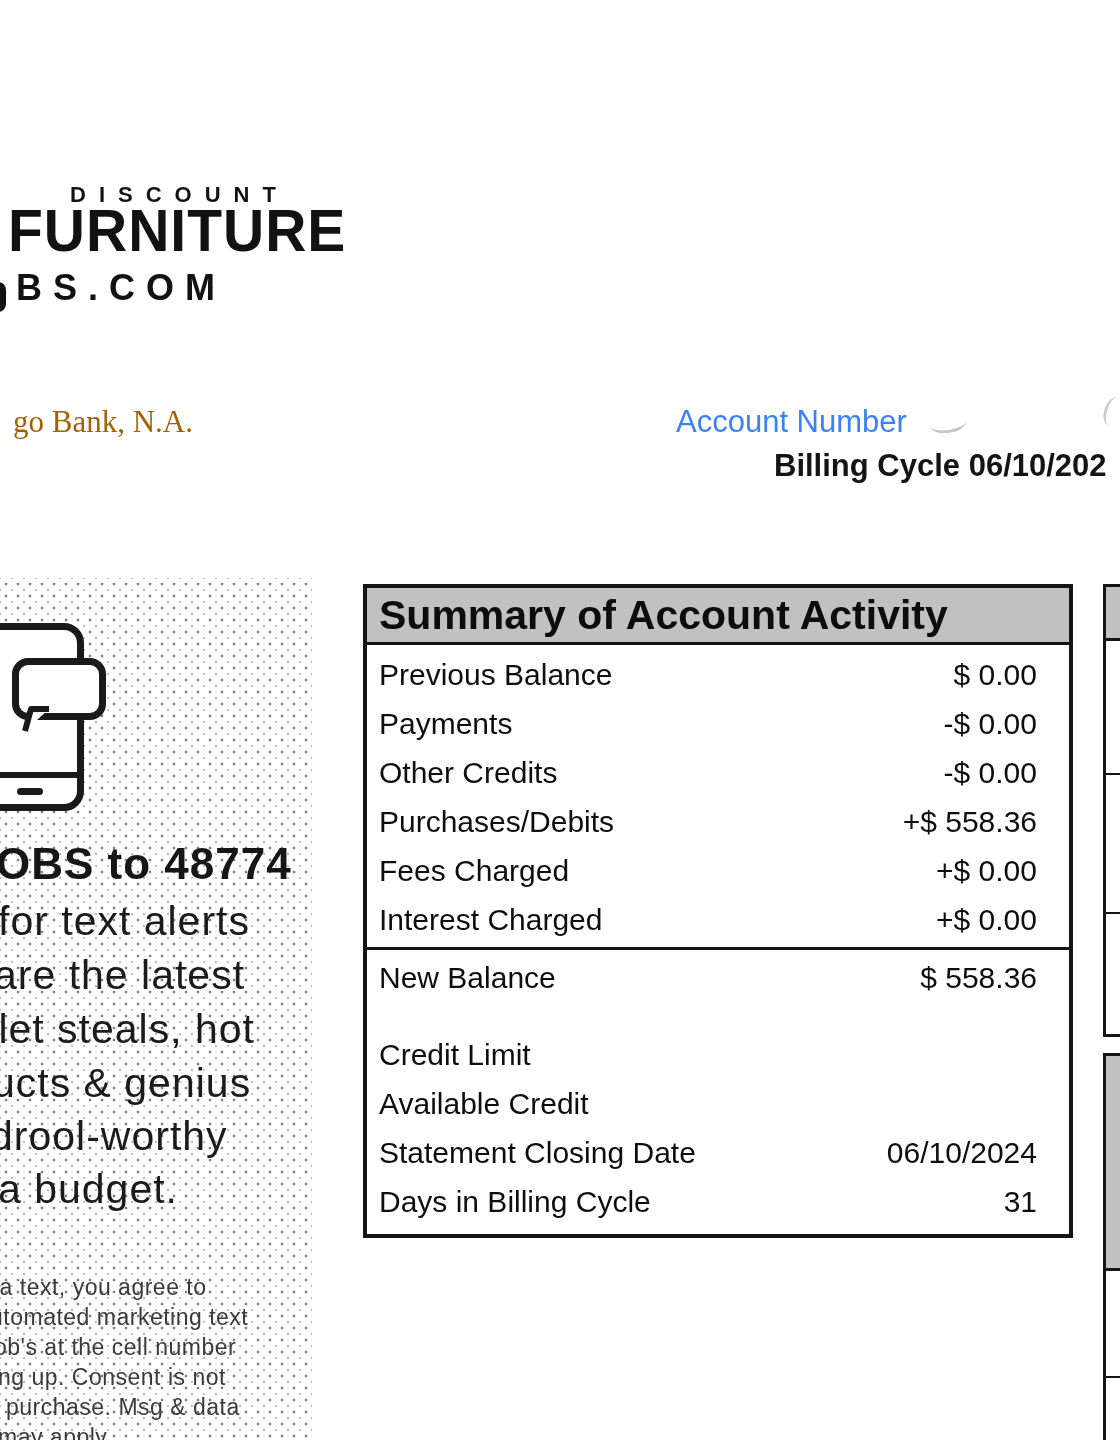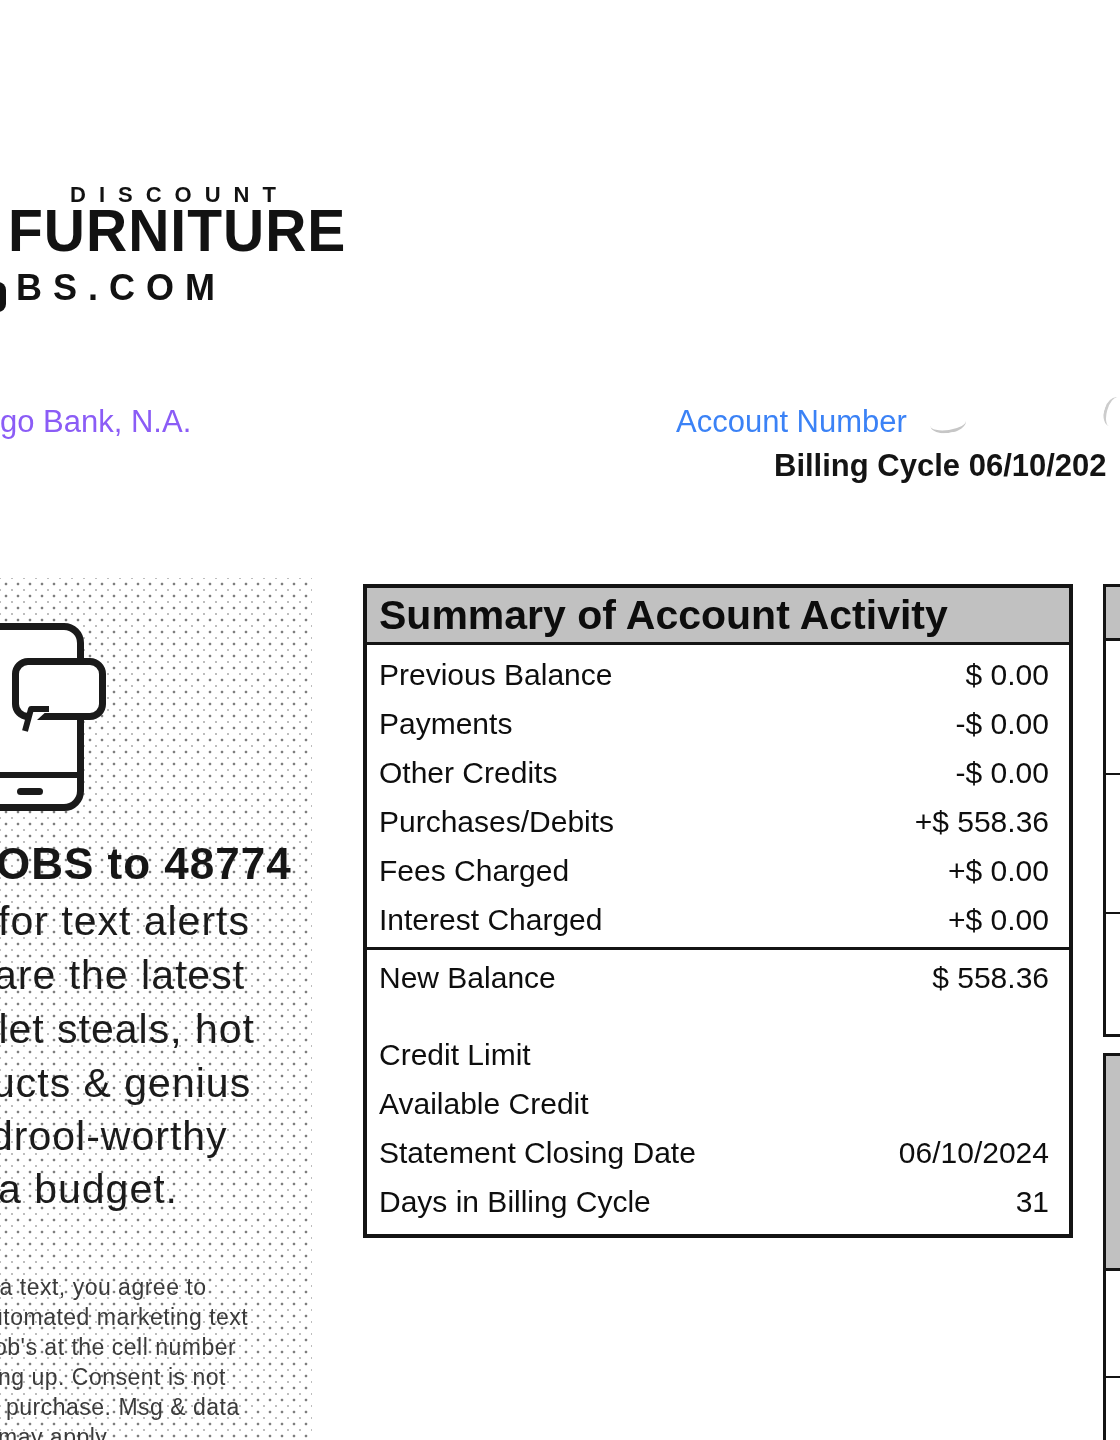--- a/index.html
+++ b/index.html
@@ -11,21 +11,21 @@
   
   .logo-discount{position:absolute;left:70px;top:182px;font-size:22px;font-weight:bold;
     letter-spacing:13px;color:#121212;white-space:nowrap;}
   .logo-furniture{position:absolute;left:8px;top:196px;font-size:57px;font-weight:800;
     letter-spacing:1px;color:#121212;white-space:nowrap;transform:scaleY(1.04);transform-origin:top left;}
   .logo-bscom{position:absolute;left:16px;top:267px;font-size:36px;font-weight:800;
     letter-spacing:11px;color:#121212;white-space:nowrap;}
   .logo-sliver{position:absolute;left:-15px;top:282px;width:21px;height:30px;background:#121212;border-radius:8px;}
 
   
-  .bank-fragment{position:absolute;left:0;top:404px;font-size:31px;color:#8b5cf6;white-space:nowrap;}
+  .bank-fragment{position:absolute;left:13px;top:404px;font-size:31px;color:#a16207;white-space:nowrap;font-family:Liberation Serif, serif;}
   .account-number{position:absolute;left:676px;top:404px;font-size:31px;color:#3b82f6;white-space:nowrap;}
   .billing-cycle{position:absolute;left:774px;top:448px;font-size:31px;font-weight:bold;color:#141414;white-space:nowrap;}
 
   
   .smudge{position:absolute;border-radius:50%;pointer-events:none;}
   .smudge-1{left:930px;top:414px;width:36px;height:16px;border-bottom:3px solid #a9a9a9;opacity:.65;transform:rotate(-8deg);}
   .smudge-2{left:1104px;top:397px;width:16px;height:30px;border-left:3px solid #9a9a9a;opacity:.5;transform:rotate(16deg);}
   .smudge-3{left:1032px;top:1090px;width:26px;height:10px;border-bottom:2px solid #c2c2c2;opacity:.6;transform:rotate(-6deg);}
   .smudge-4{left:1054px;top:1126px;width:14px;height:16px;border-left:2px solid #c6c6c6;opacity:.55;transform:rotate(24deg);}
 
@@ -51,21 +51,21 @@
   .chat-bubble{position:absolute;left:12px;top:80px;width:80px;height:48px;
     border:7px solid #1a1a1a;border-radius:16px;background:#fff;}
   .chat-tail{position:absolute;left:22px;top:128px;}
 
   
   .summary-table{position:absolute;left:363px;top:584px;width:710px;box-sizing:border-box;
     border:4px solid #141414;background:#fff;}
   .summary-header{background:#c1c1c1;border-bottom:3px solid #141414;height:54px;
     display:flex;align-items:center;padding-left:12px;font-size:41px;font-weight:bold;color:#0d0d0d;}
   .t-row{display:flex;justify-content:space-between;align-items:center;
-    padding:0 20px 0 12px;height:49px;font-size:30px;color:#0e0e0e;}
+    padding:0 32px 0 12px;height:49px;font-size:30px;color:#0e0e0e;}
   .t-row.bold-row{font-weight:normal;}
   .t-row.tall{height:52px;align-items:center;}
   .section-divider{border-top:3px solid #141414;}
   .t-spacer{height:26px;}
   .rows-pad{padding:5px 0 3px 0;}
   .rows-pad-b{padding:2px 0 8px 0;}
 
   
   .right-sliver-a{position:absolute;left:1103px;top:584px;width:17px;height:453px;box-sizing:border-box;
     border:3px solid #141414;border-right:none;background:#fff;}

